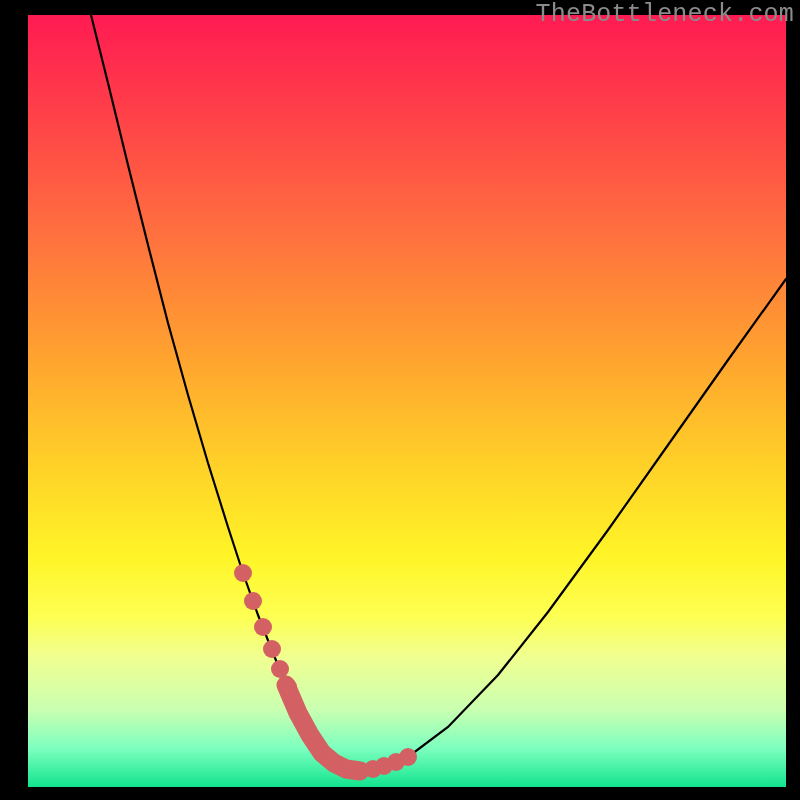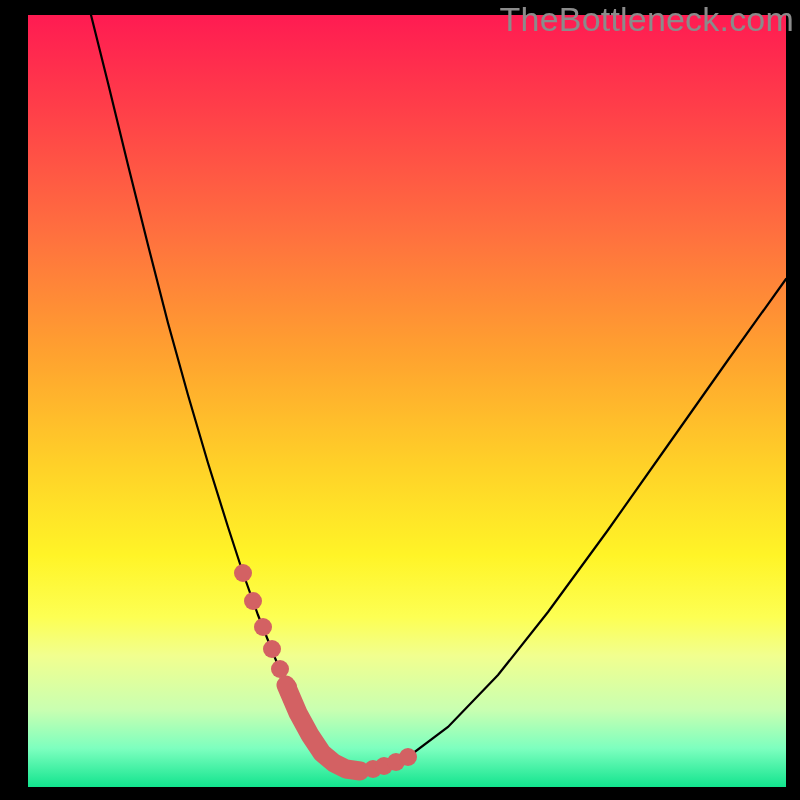--- a/index.html
+++ b/index.html
@@ -26,22 +26,22 @@
       #fdff53 78%,
       #f1ff8f 83%,
       #c9ffb1 90%,
       #7dffbf 95%,
       #12e48e 100%);
   }
   .watermark {
     position: absolute;
     top: 0px;
     right: 6px;
-    font-family: Liberation Sans, sans-serif;
-    font-size: 34px;
+    font-family: Liberation Mono, monospace;
+    font-size: 25px;
     font-weight: 500;
     color: #8b8b8b;
     letter-spacing: 0.2px;
     z-index: 10;
   }
   svg.plot {
     position: absolute;
     left: 0;
     top: 0;
     width: 758px;

